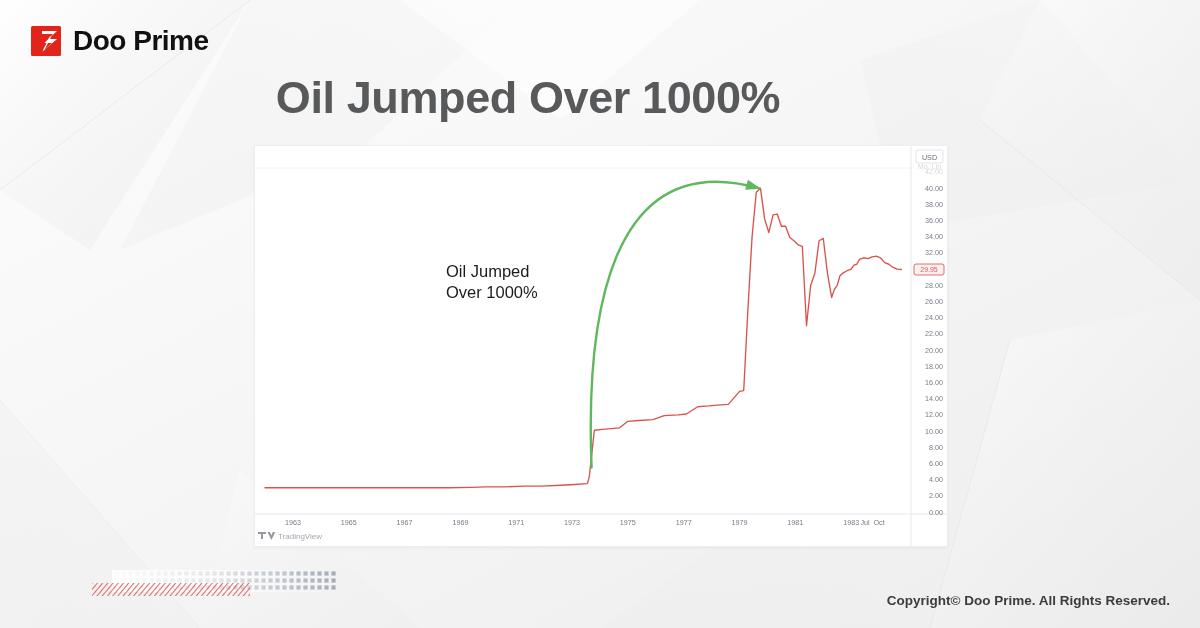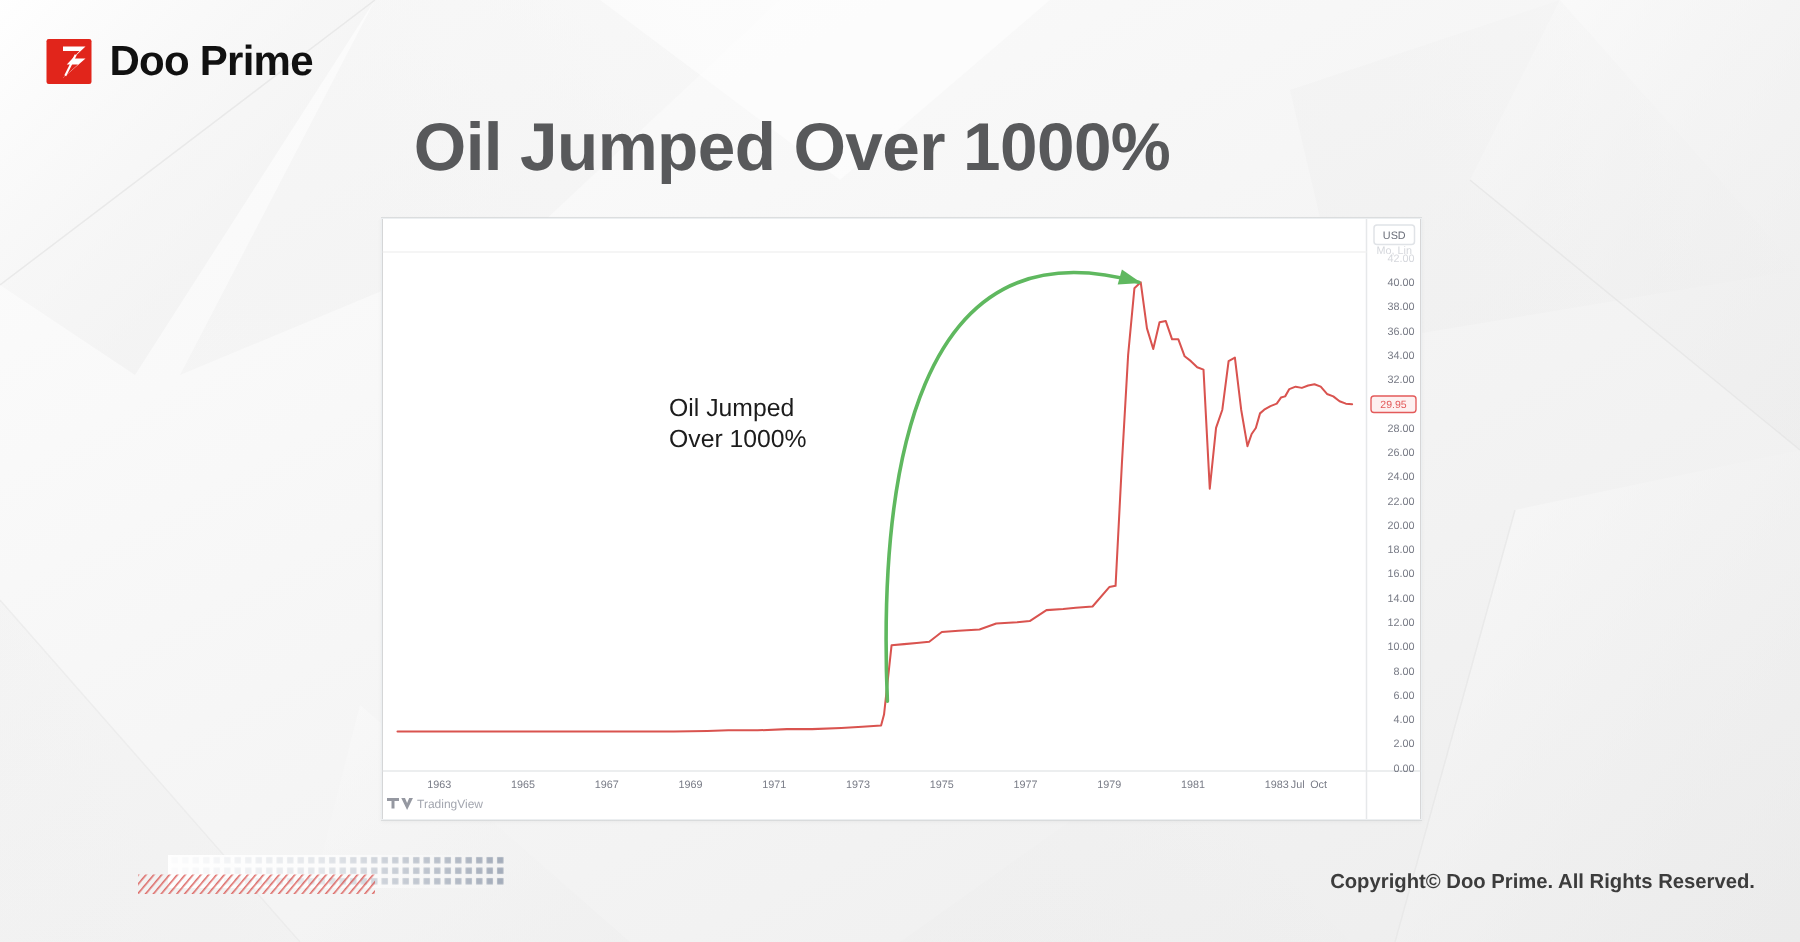--- a/index.html
+++ b/index.html
@@ -54,21 +54,21 @@
   .axis-label { font-size: 7.2px; fill: #787b86; font-family: "Liberation Sans", sans-serif; }
   .axis-label-faint { font-size: 7.2px; fill: #d6d8dd; font-family: "Liberation Sans", sans-serif; }
   .axis-unit { font-size: 7.2px; fill: #6a6e79; font-family: "Liberation Sans", sans-serif; }
   .annot-text { font-size: 16.5px; fill: #1c1c1c; font-family: "Liberation Sans", sans-serif; }
   .tv-text { font-size: 8px; fill: #a3a6af; font-family: "Liberation Sans", sans-serif; }
   .price-tag-text { font-size: 7px; fill: #e35a5a; font-family: "Liberation Sans", sans-serif; }
 
   
   #footer-decor { position: absolute; left: 92px; top: 570px; z-index: 5; }
   #copyright {
-    position: absolute; right: 30px; top: 580px;
+    position: absolute; right: 30px; top: 593px;
     font-size: 13.5px; color: #3c3c3c; font-weight: bold;
     z-index: 5;
   }
 </style>
 </head>
 <body>
 
 <svg id="bg-facets" width="1200" height="628" viewBox="0 0 1200 628" aria-hidden="true">
   <defs>
     <linearGradient id="bgGradA" x1="0" y1="0" x2="1" y2="1">

